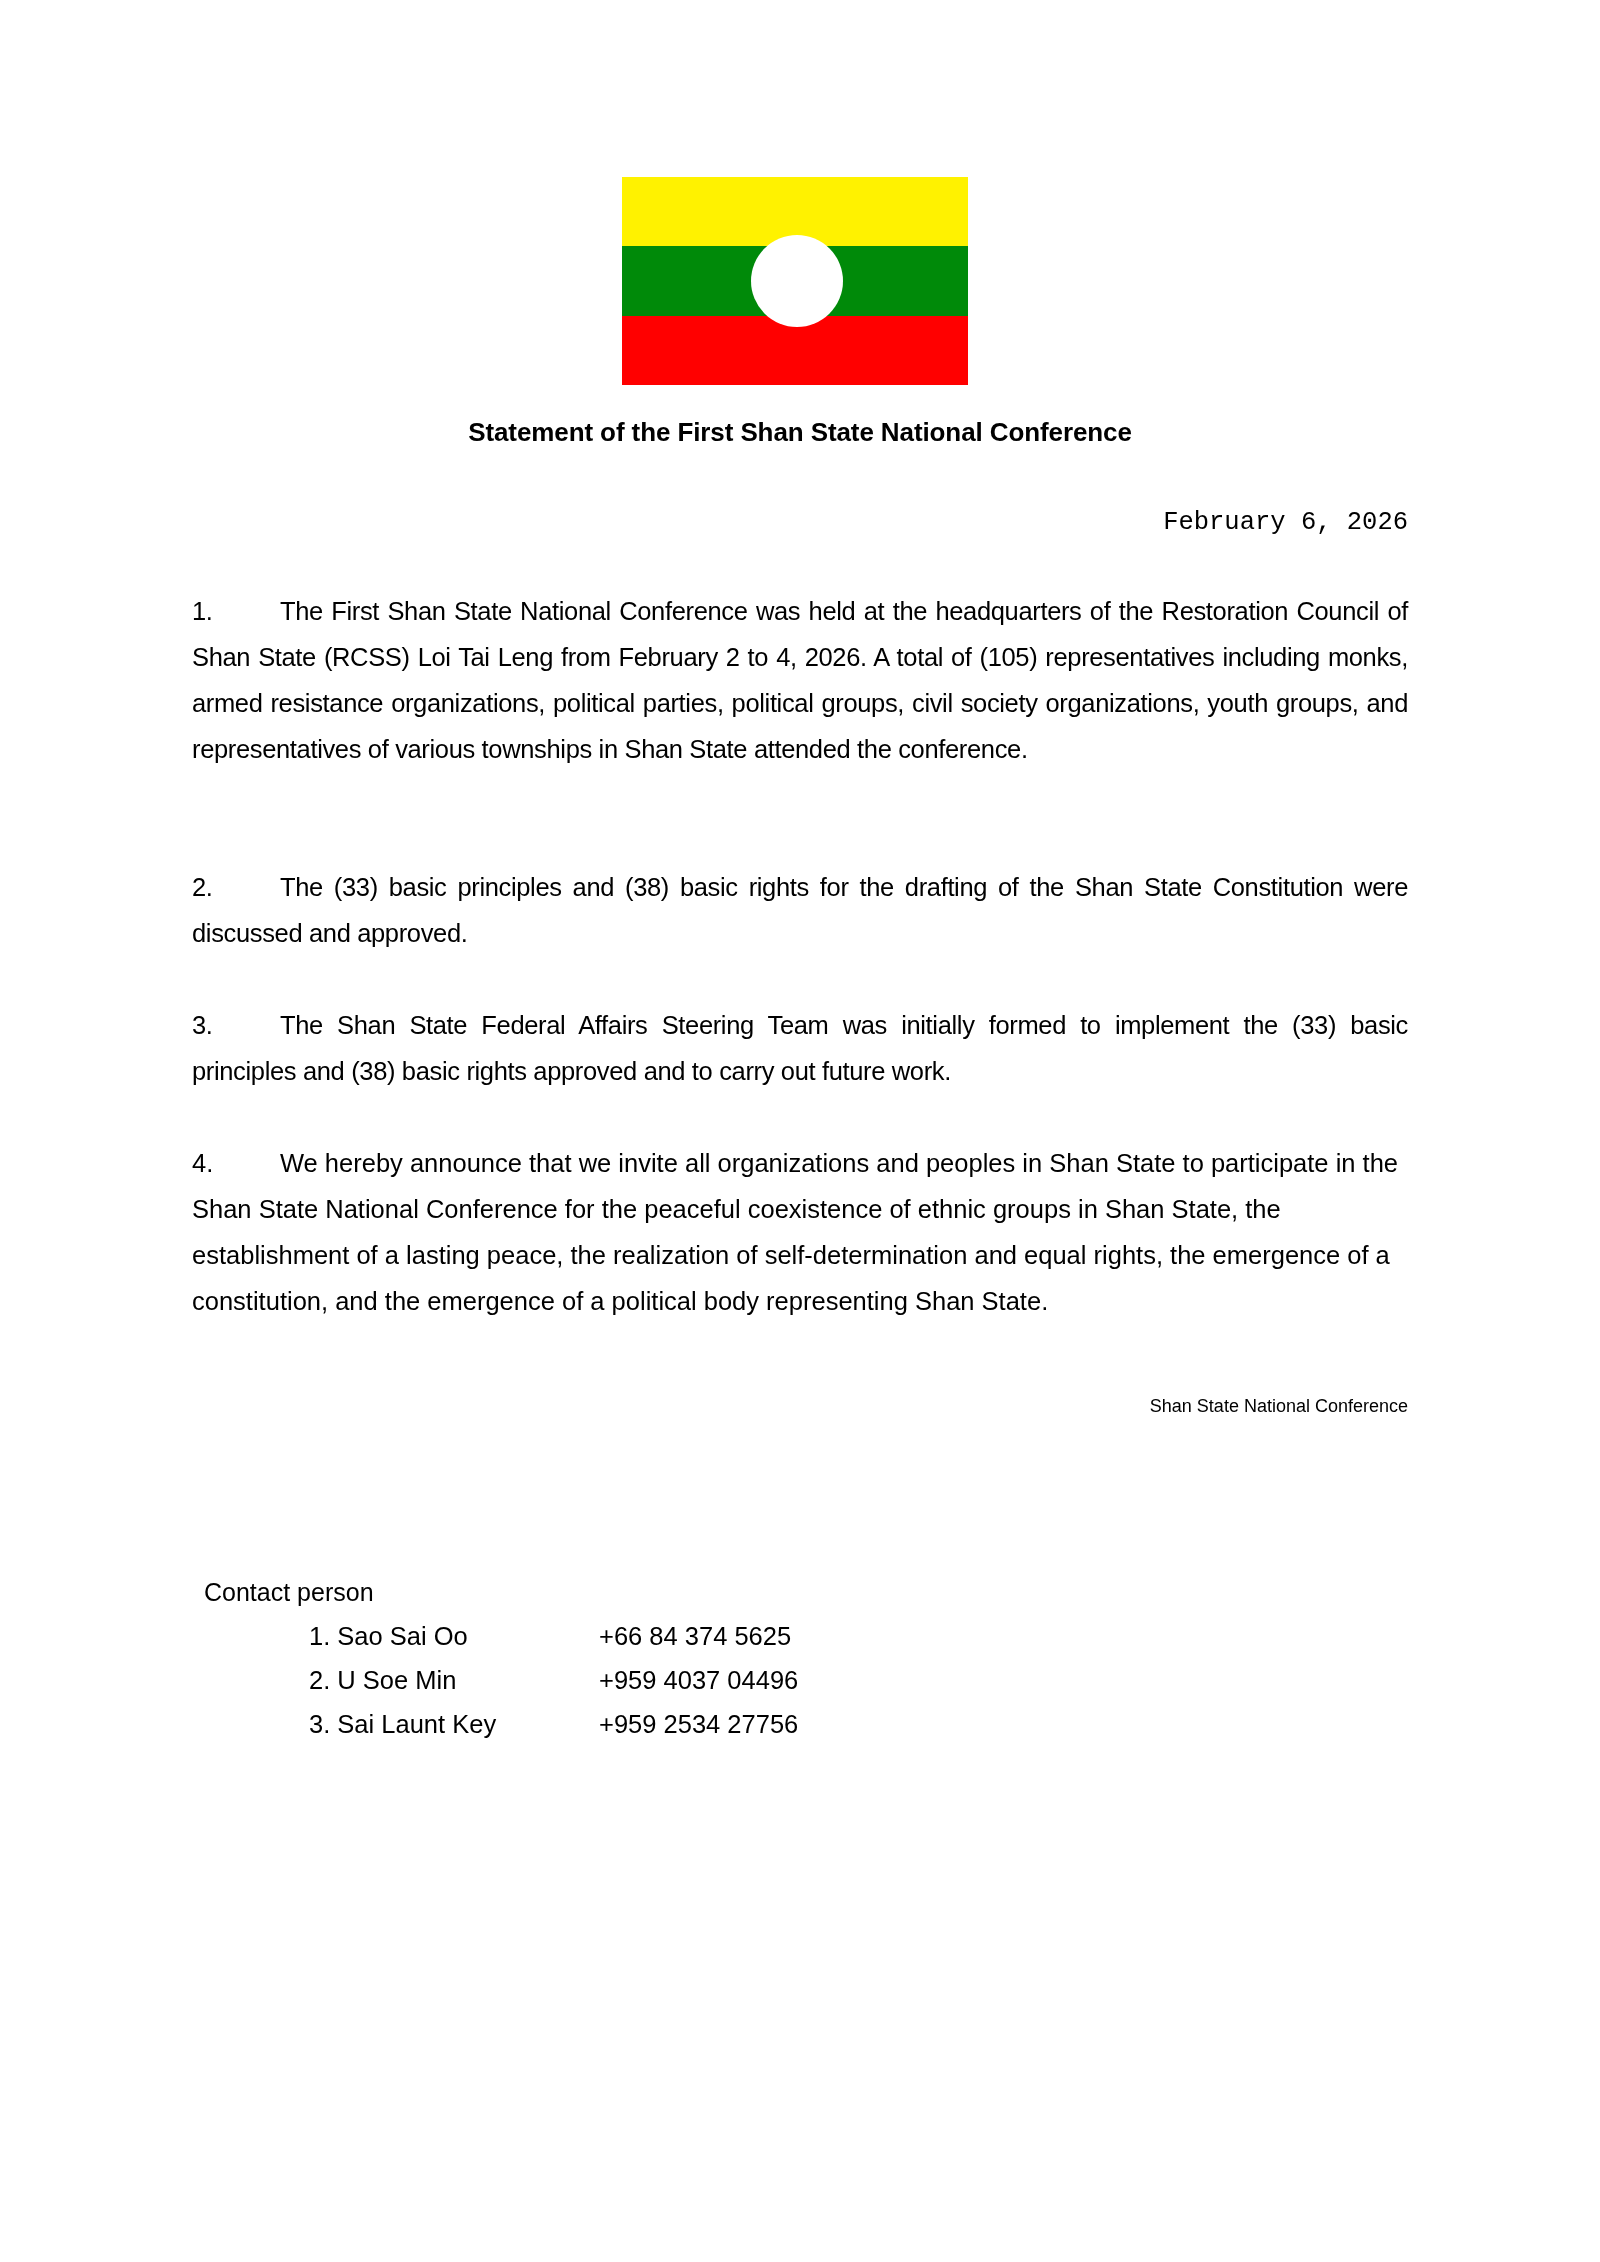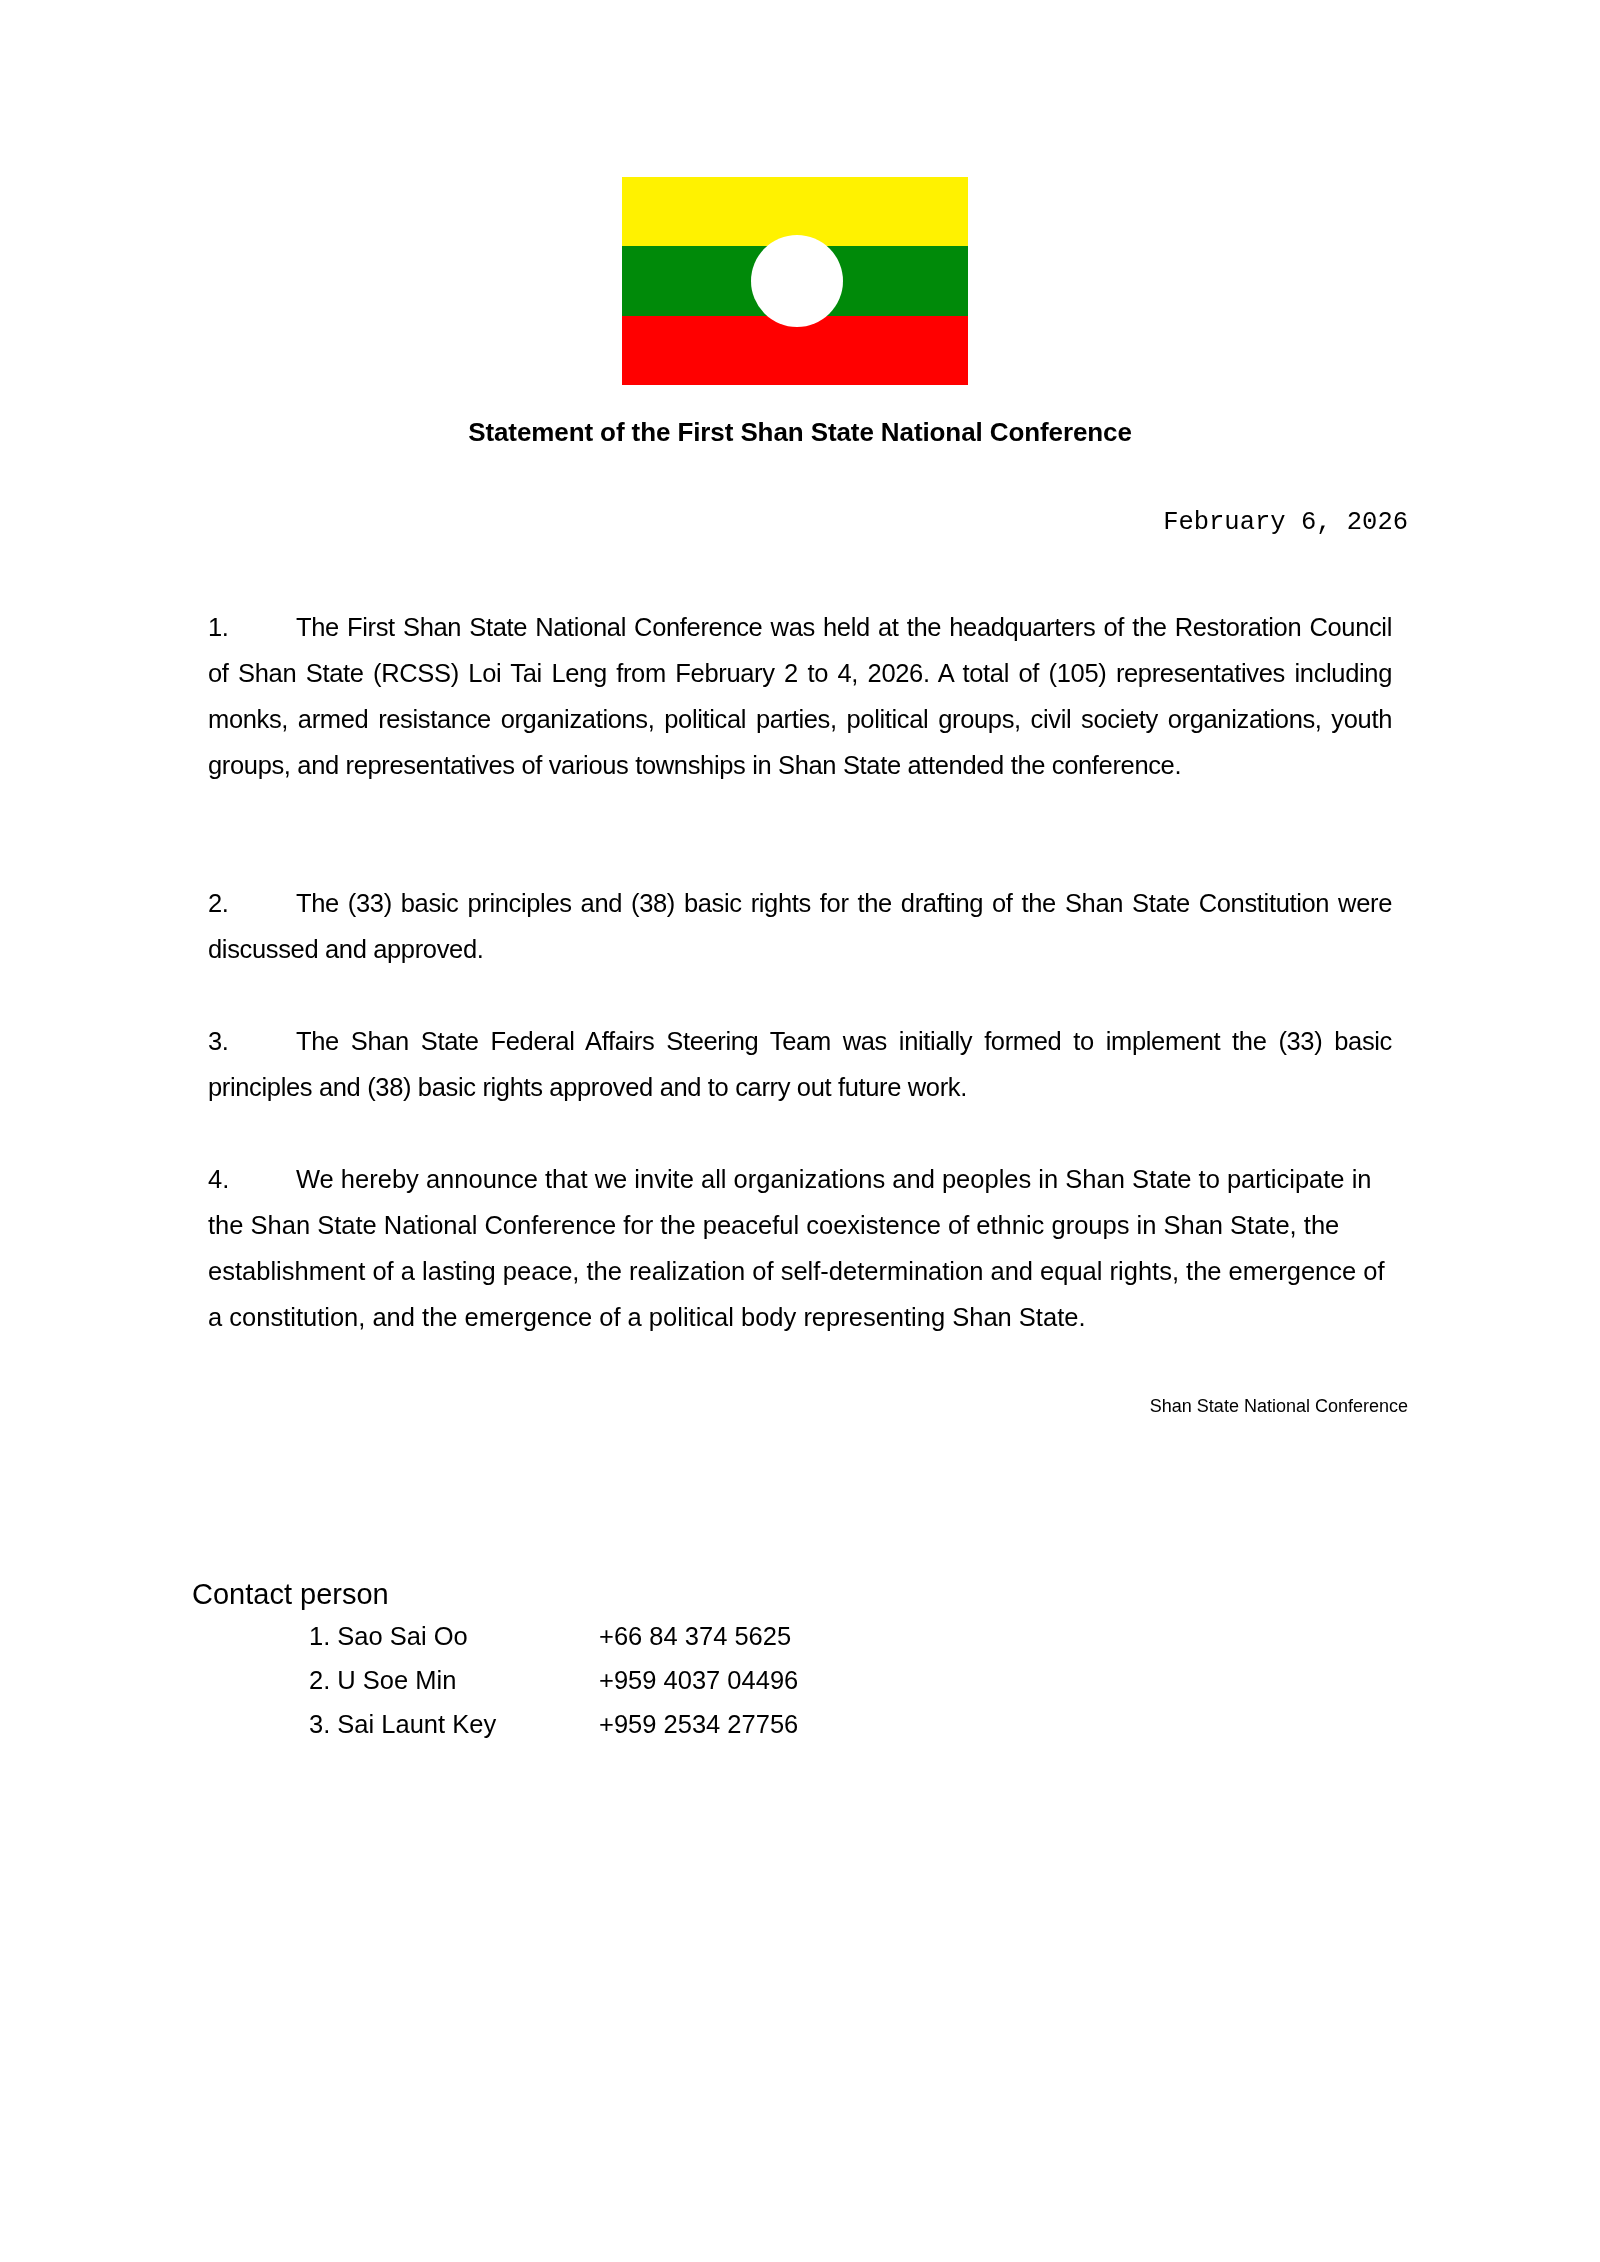--- a/index.html
+++ b/index.html
@@ -84,38 +84,38 @@
   .body-block {
     position: absolute;
     left: 192px;
     width: 1216px;
     font-size: 25.5px;
     line-height: 46px;
     text-align: justify;
   }
   .body-block.tight { letter-spacing: -0.35px; }
   .body-block.last-left { text-align: left; }
-  .body-block p { margin: 16px; }
+  .body-block p { margin: 0; }
 
   .num { display: inline-block; width: 88px; }
 
   .signature {
     position: absolute;
     left: 192px;
     top: 1396px;
     width: 1216px;
     text-align: right;
     font-size: 18px;
   }
 
   .contact-heading {
     position: absolute;
-    left: 192px;
+    left: 204px;
     top: 1578px;
-    font-size: 29px;
+    font-size: 25px;
   }
 
   .contact-table {
     position: absolute;
     left: 285px;
     top: 1622px;
     border-collapse: collapse;
     font-size: 25.5px;
     margin-left: 24px;
   }

